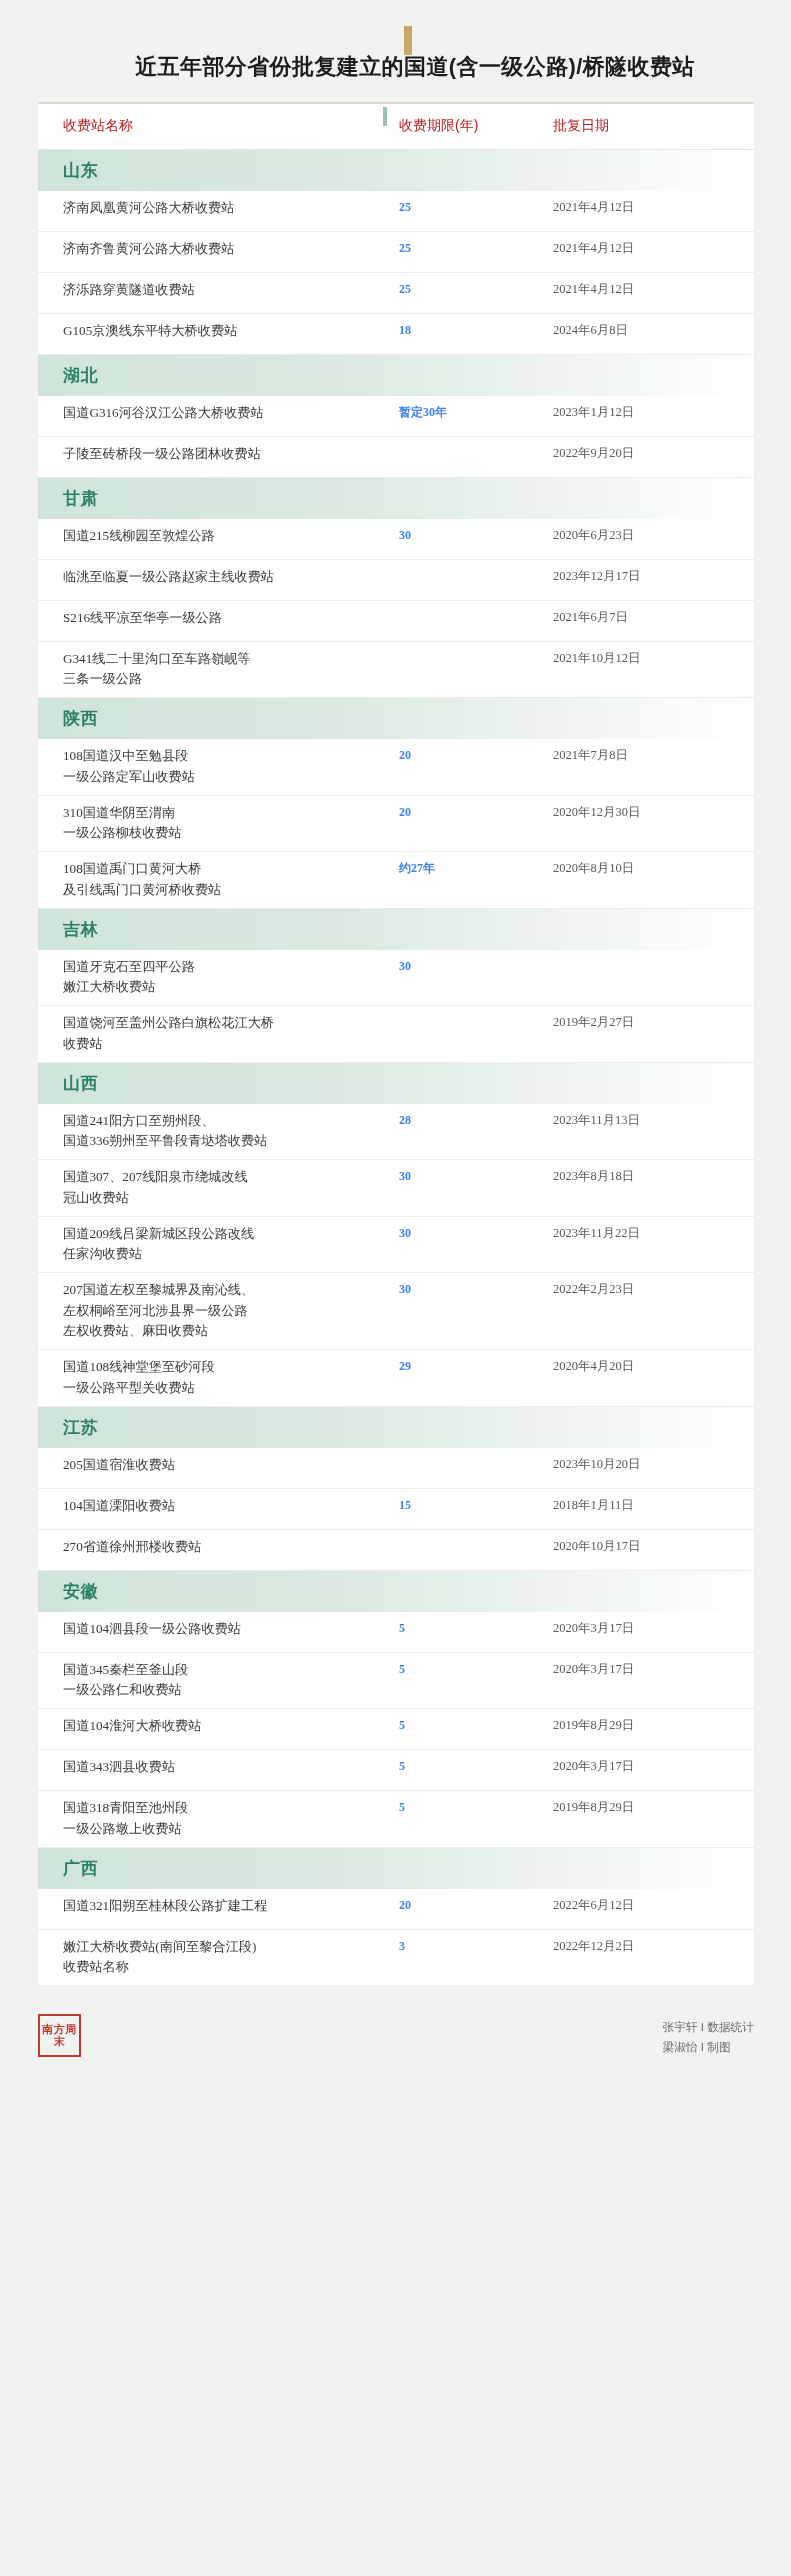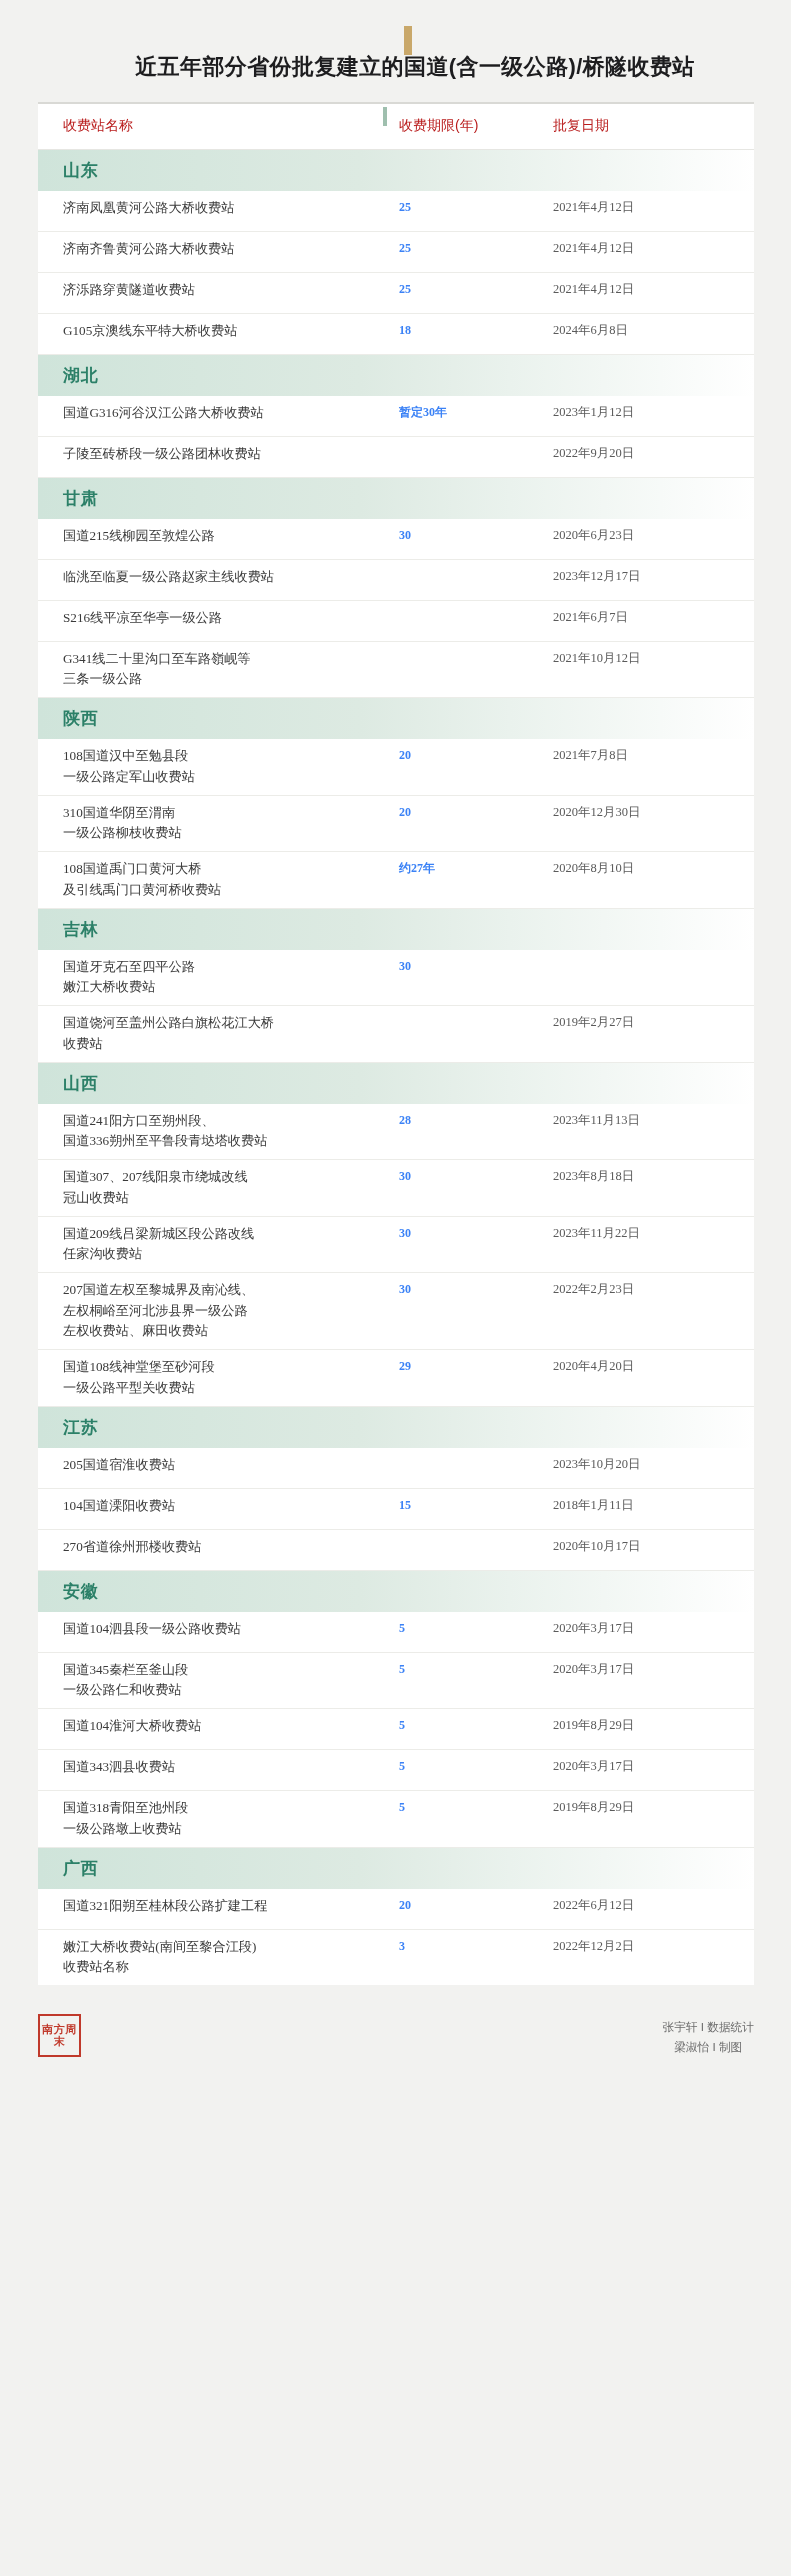--- a/index.html
+++ b/index.html
@@ -145,21 +145,21 @@
     display: flex;
     align-items: center;
     justify-content: center;
     text-align: center;
     letter-spacing: 0.7px;
     padding: 1.5px;
     box-sizing: border-box;
     font-family: "Liberation Serif", serif;
   }
   .credits {
-    text-align: center;
+    text-align: left;
     font-size: 11.7px;
     color: #6b6b6b;
     line-height: 1.7;
   }
 </style>
 </head>
 <body>
 
 <div class="page">
 

